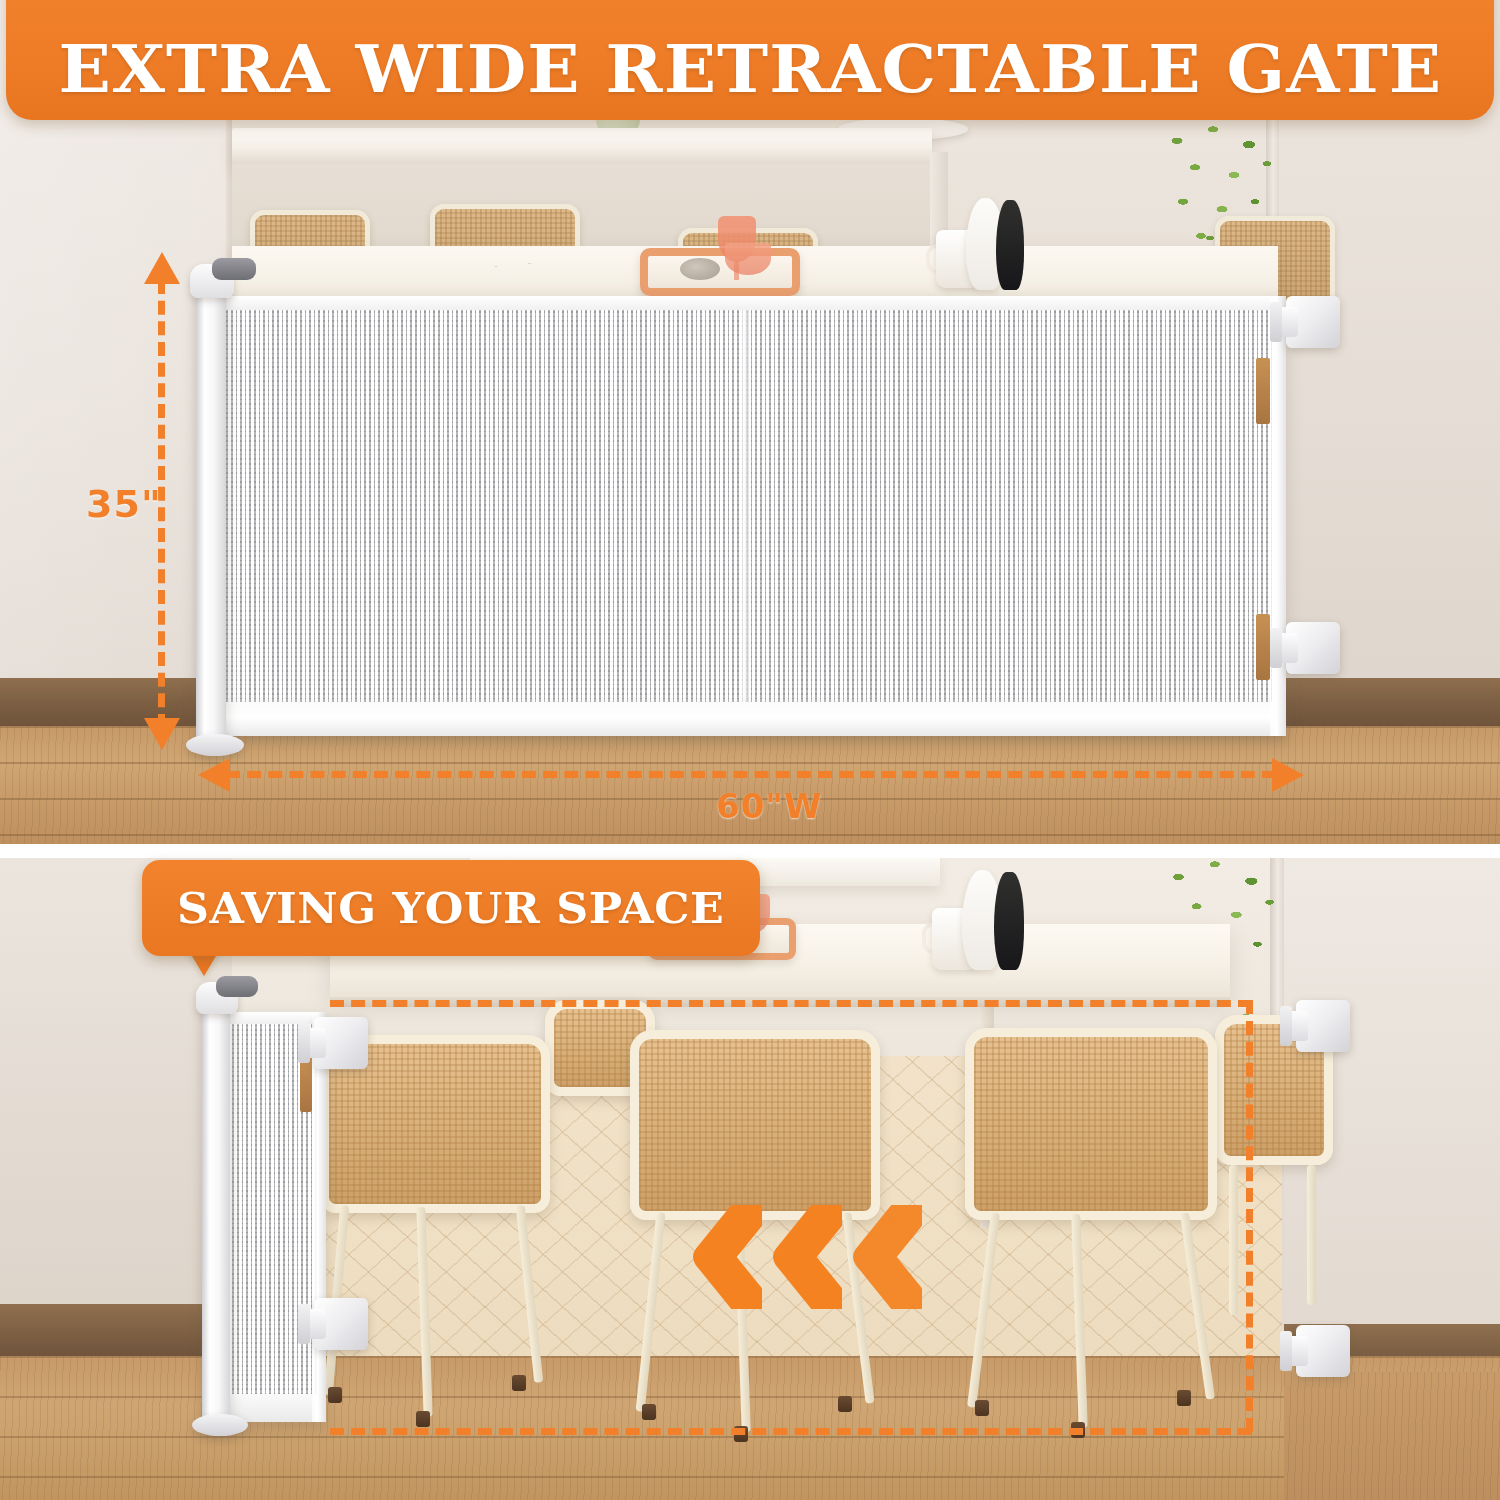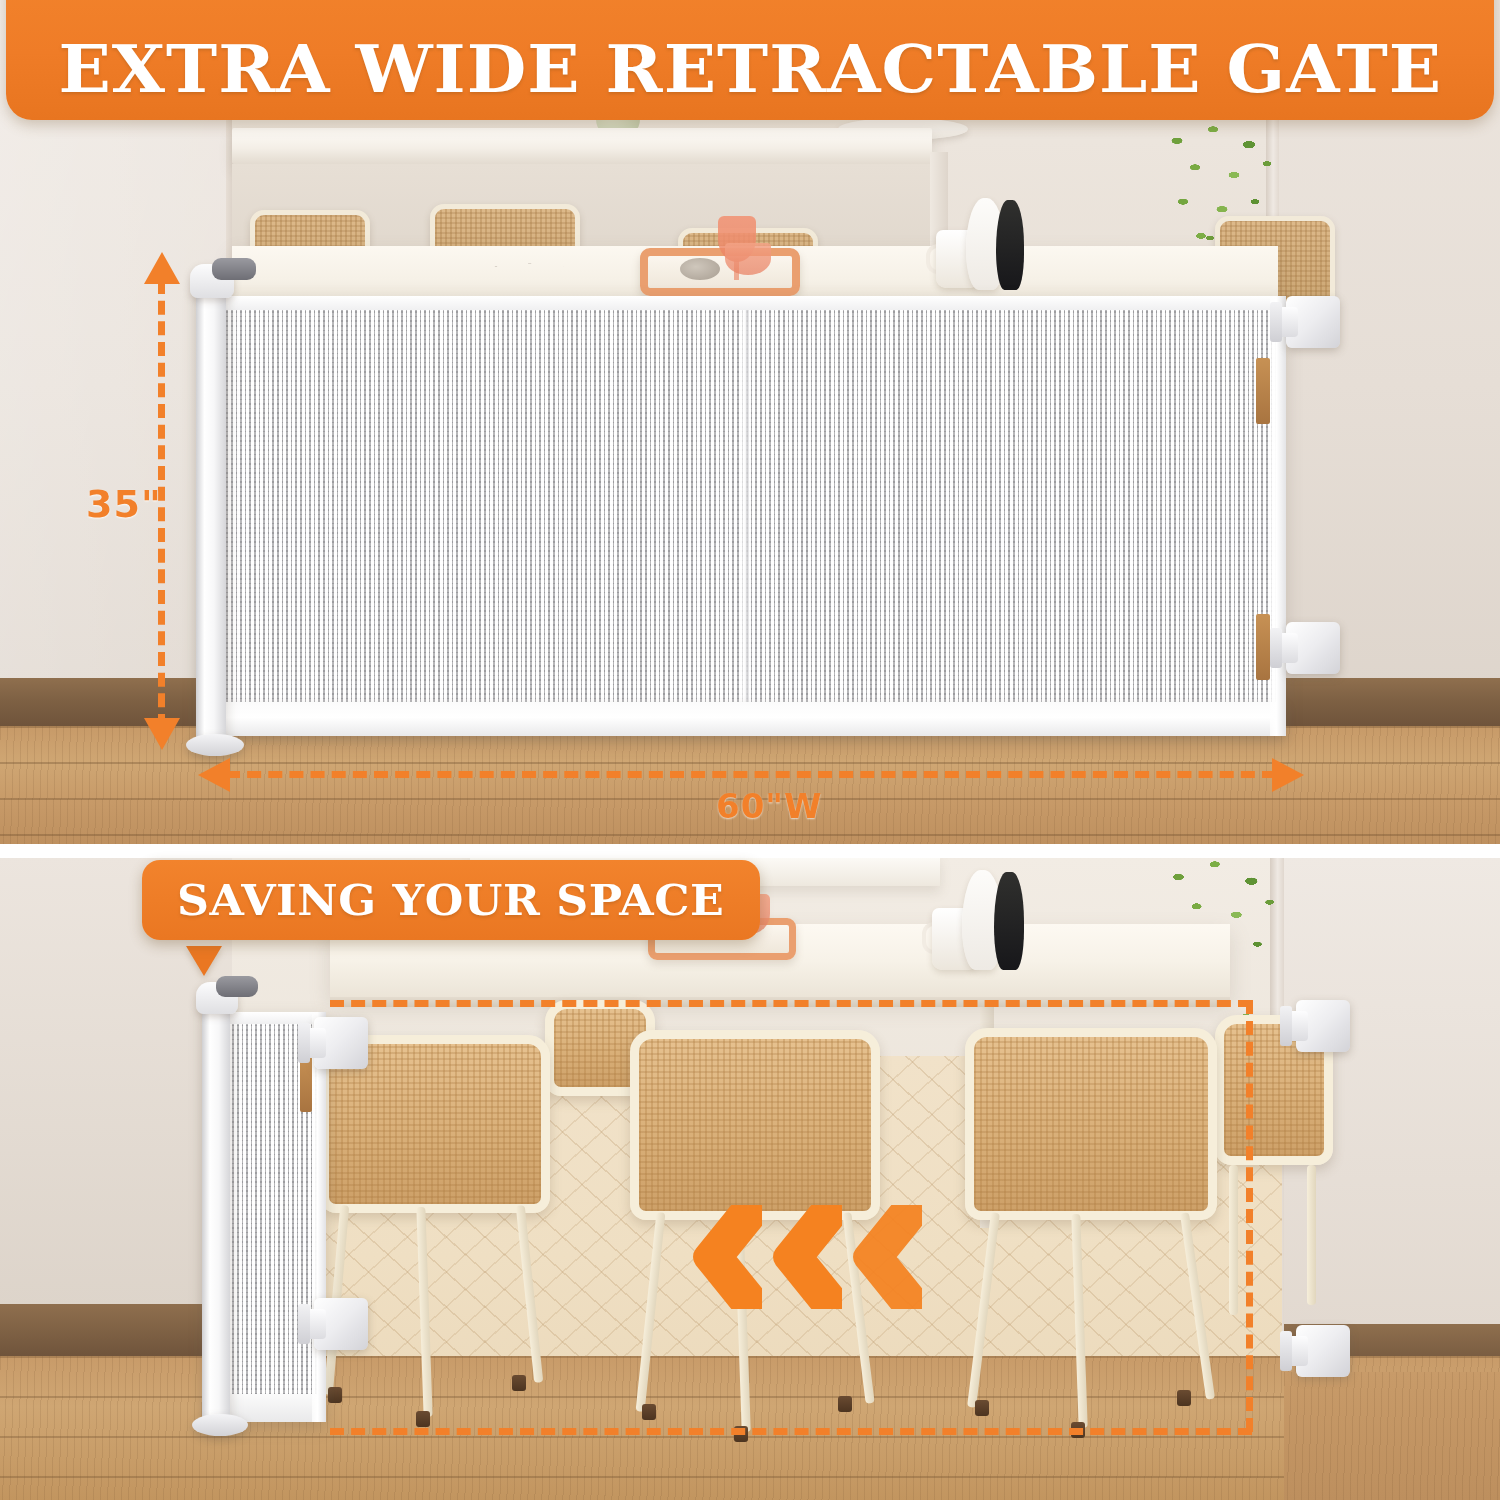--- a/index.html
+++ b/index.html
@@ -596,21 +596,21 @@
   }
 
   
   .chev { position:absolute; z-index:45; }
   #chev-1 { left:690px; top:1205px; }
   #chev-2 { left:770px; top:1205px; }
   #chev-3 { left:850px; top:1205px; }
 
   
   .bubble {
-    position:absolute; left:142px; top:860px; width:618px; height:80px; z-index:72;
+    position:absolute; left:142px; top:860px; width:618px; height:96px; z-index:72;
     background:linear-gradient(180deg,#f2832c,#ea7722);
     border-radius:18px;
     box-shadow:0 5px 13px rgba(110,80,40,.32);
     display:flex; align-items:center; justify-content:center;
   }
   .bubble-text {
     font-family:"DejaVu Serif", serif;
     font-weight:bold; font-size:43px; color:#ffffff;
     letter-spacing:.5px; white-space:nowrap;
     transform:scaleX(1.03);

